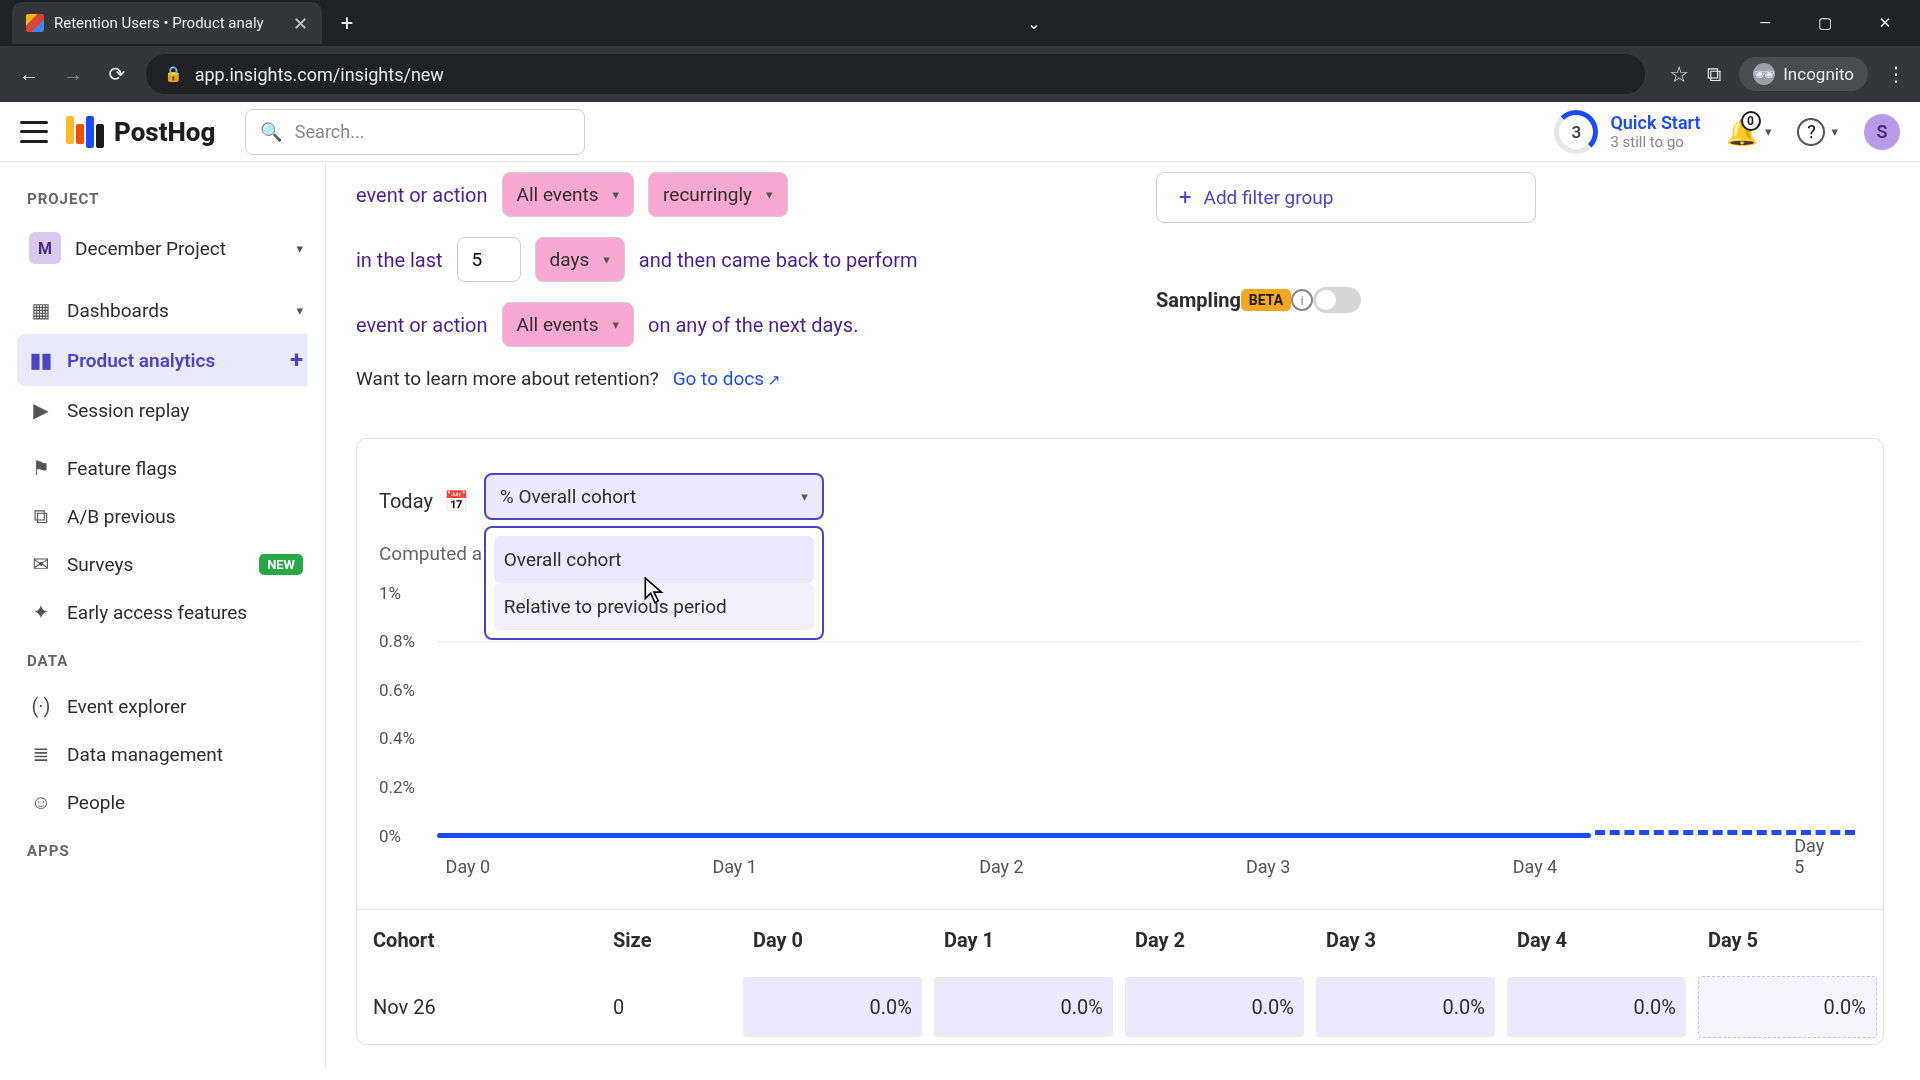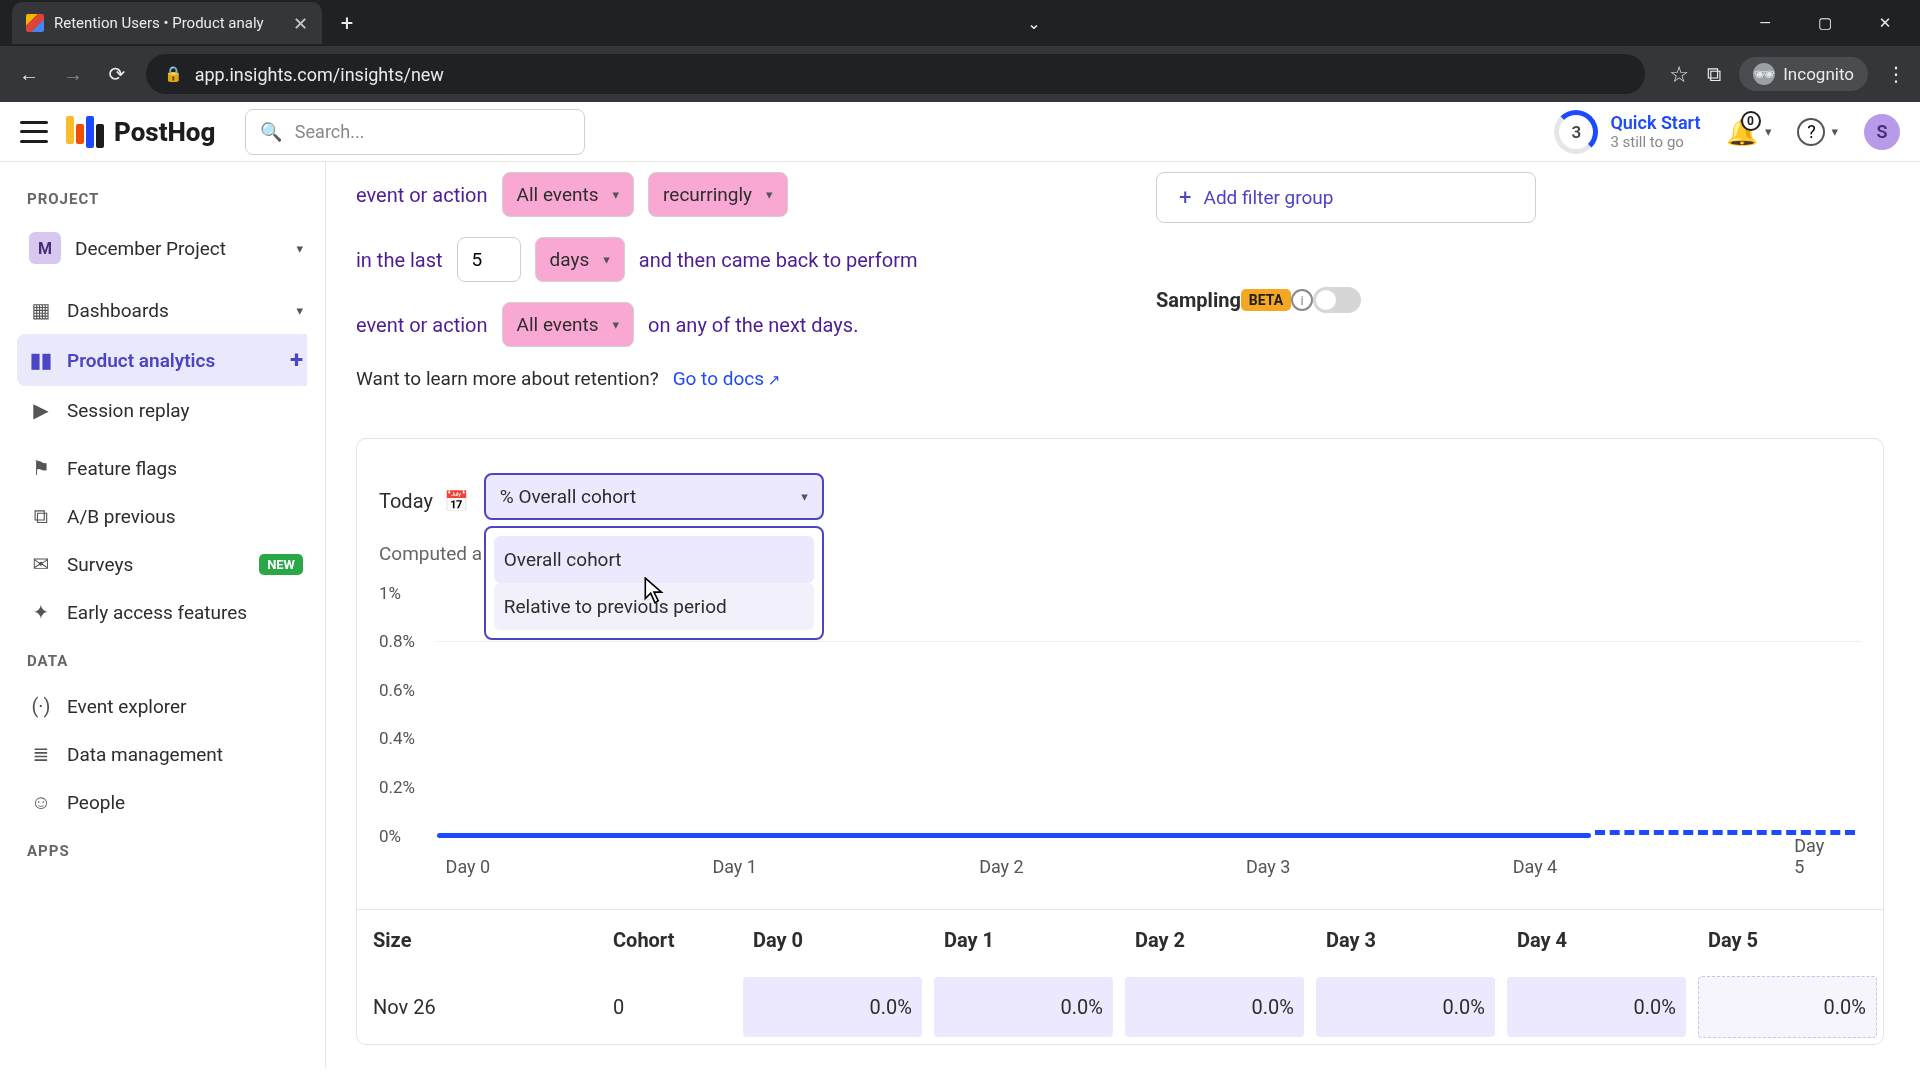--- a/index.html
+++ b/index.html
@@ -347,22 +347,22 @@
         <span class="xlab" style="left:24%;">Day 1</span>
         <span class="xlab" style="left:42%;">Day 2</span>
         <span class="xlab" style="left:60%;">Day 3</span>
         <span class="xlab" style="left:78%;">Day 4</span>
         <span class="xlab" style="left:97%;">Day 5</span>
       </div>
       </div>
 
       <div class="table">
         <div class="trow thead">
+          <div class="cell">Cohort</div>
           <div class="cell">Size</div>
-          <div class="cell">Cohort</div>
           <div class="cell">Day 0</div>
           <div class="cell">Day 1</div>
           <div class="cell">Day 2</div>
           <div class="cell">Day 3</div>
           <div class="cell">Day 4</div>
           <div class="cell">Day 5</div>
         </div>
         <div class="trow">
           <div class="cell">Nov 26</div>
           <div class="cell">0</div>

